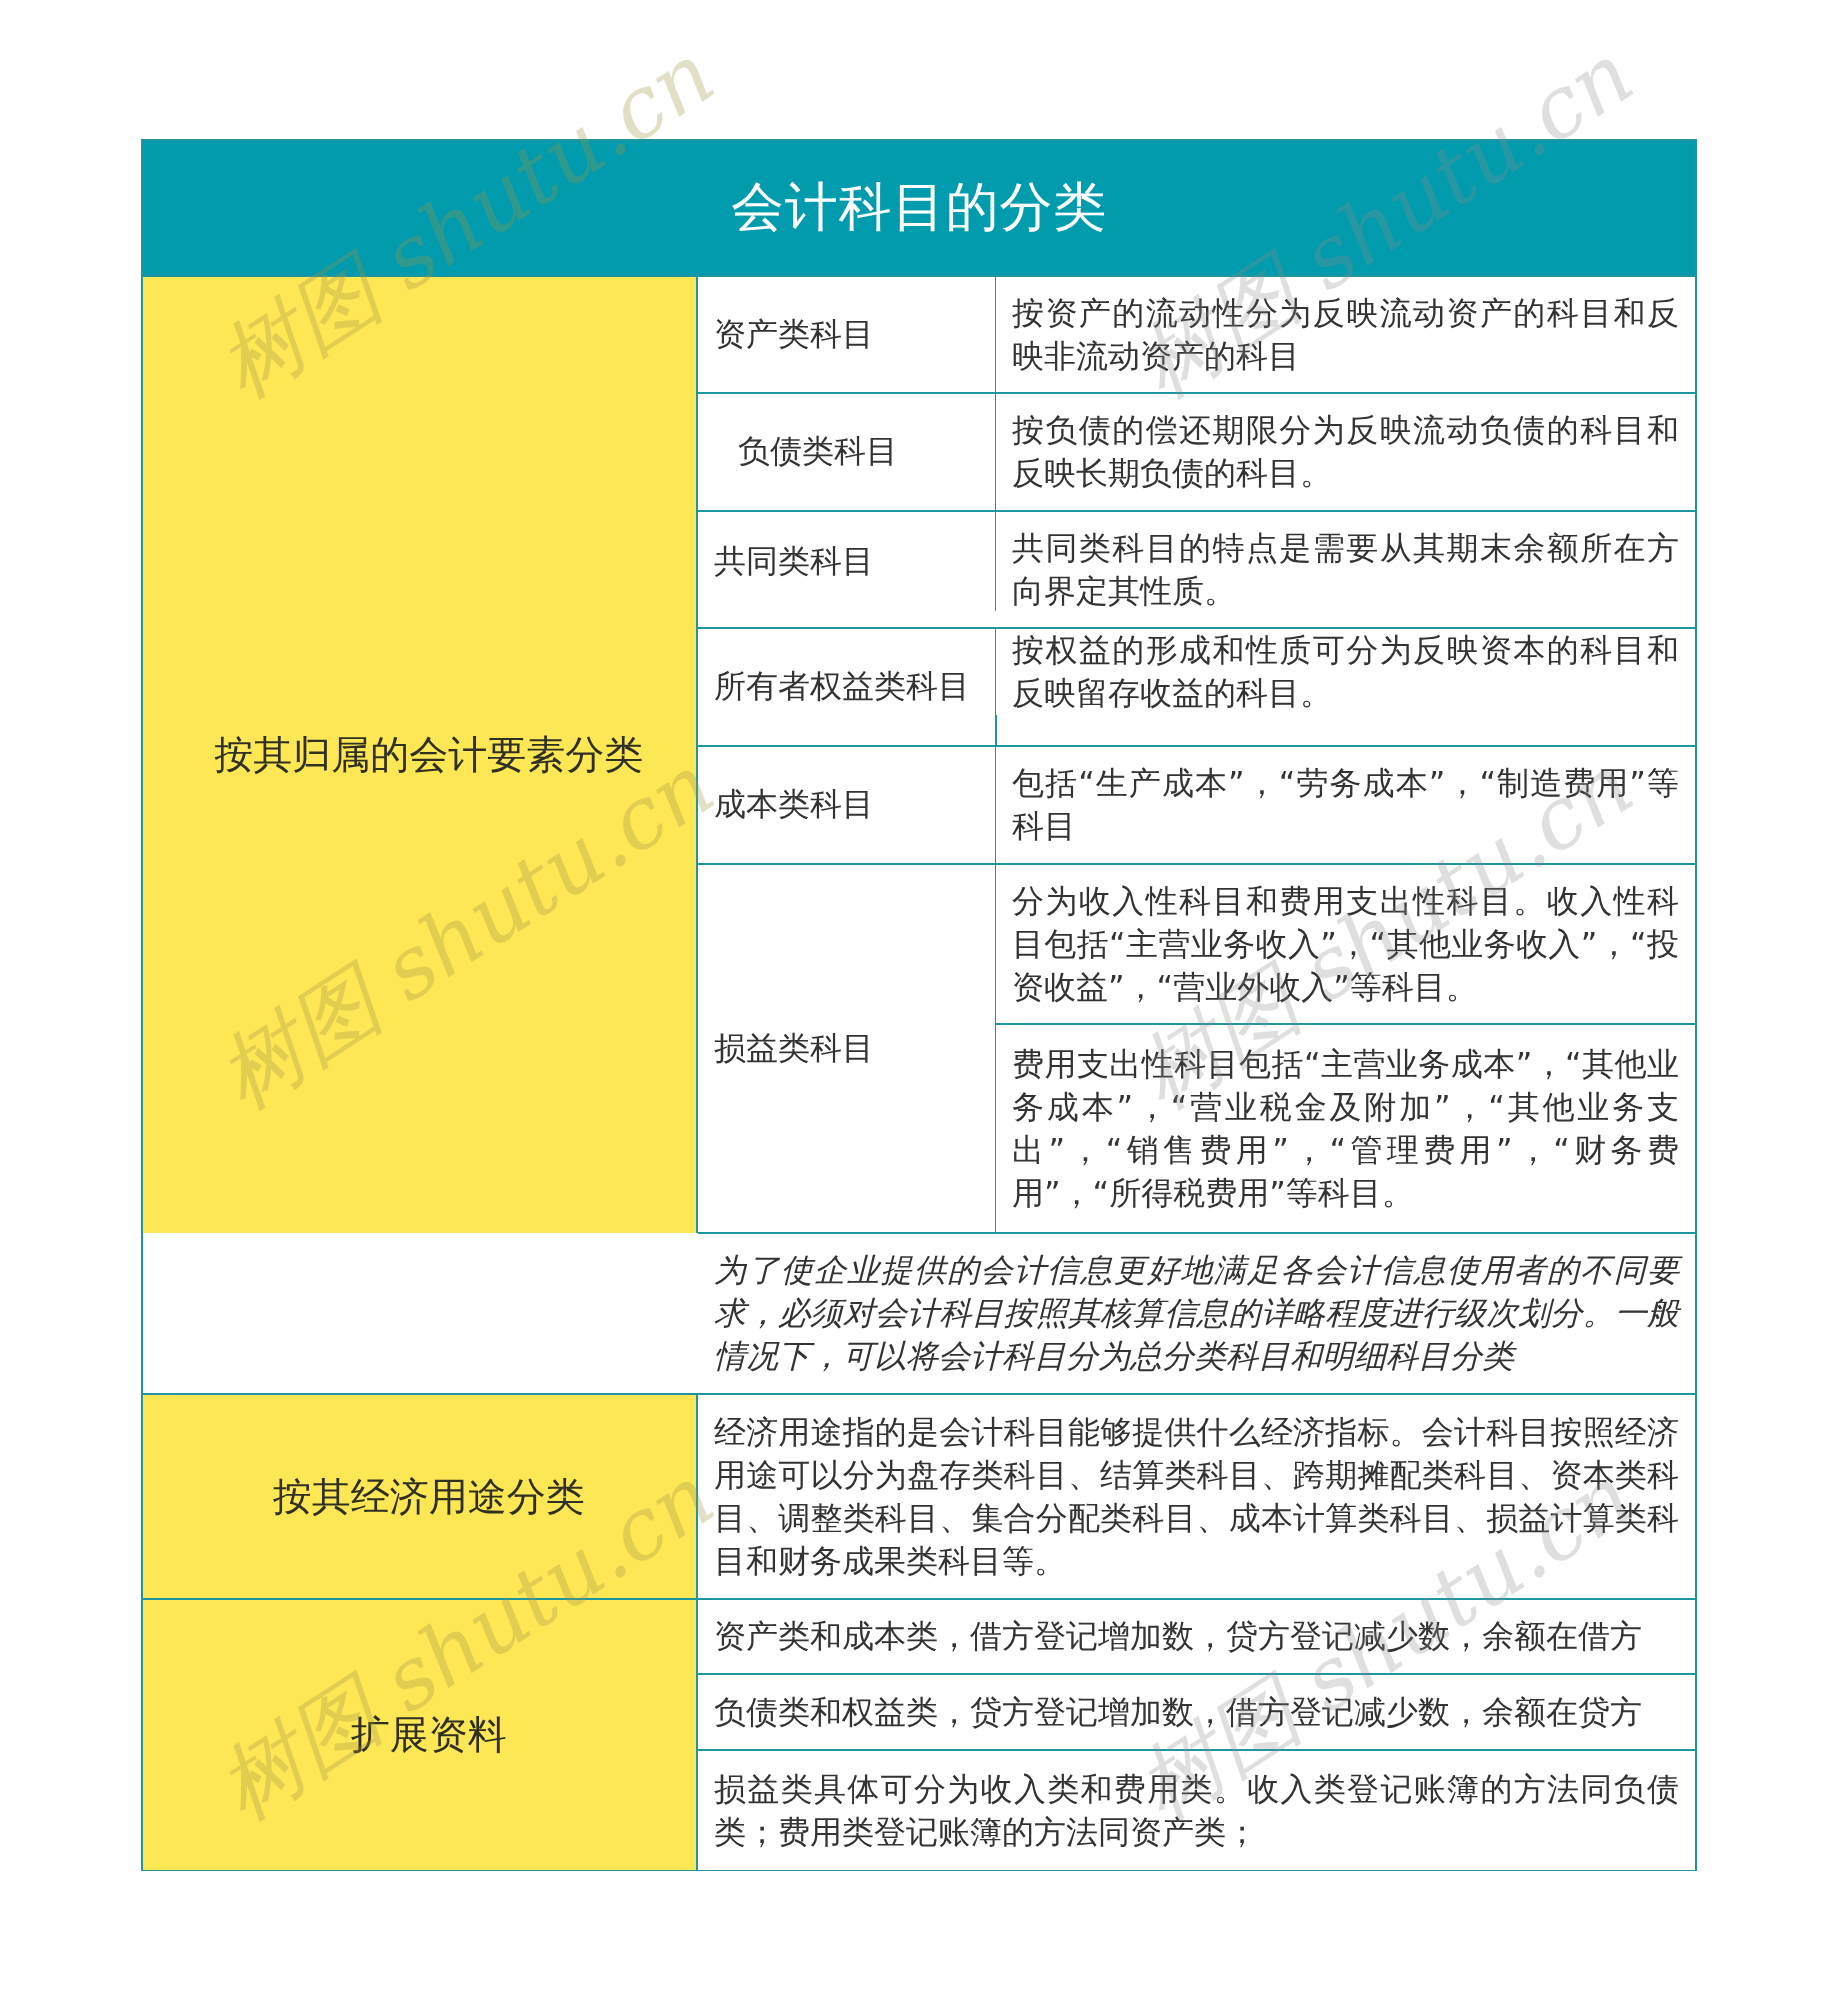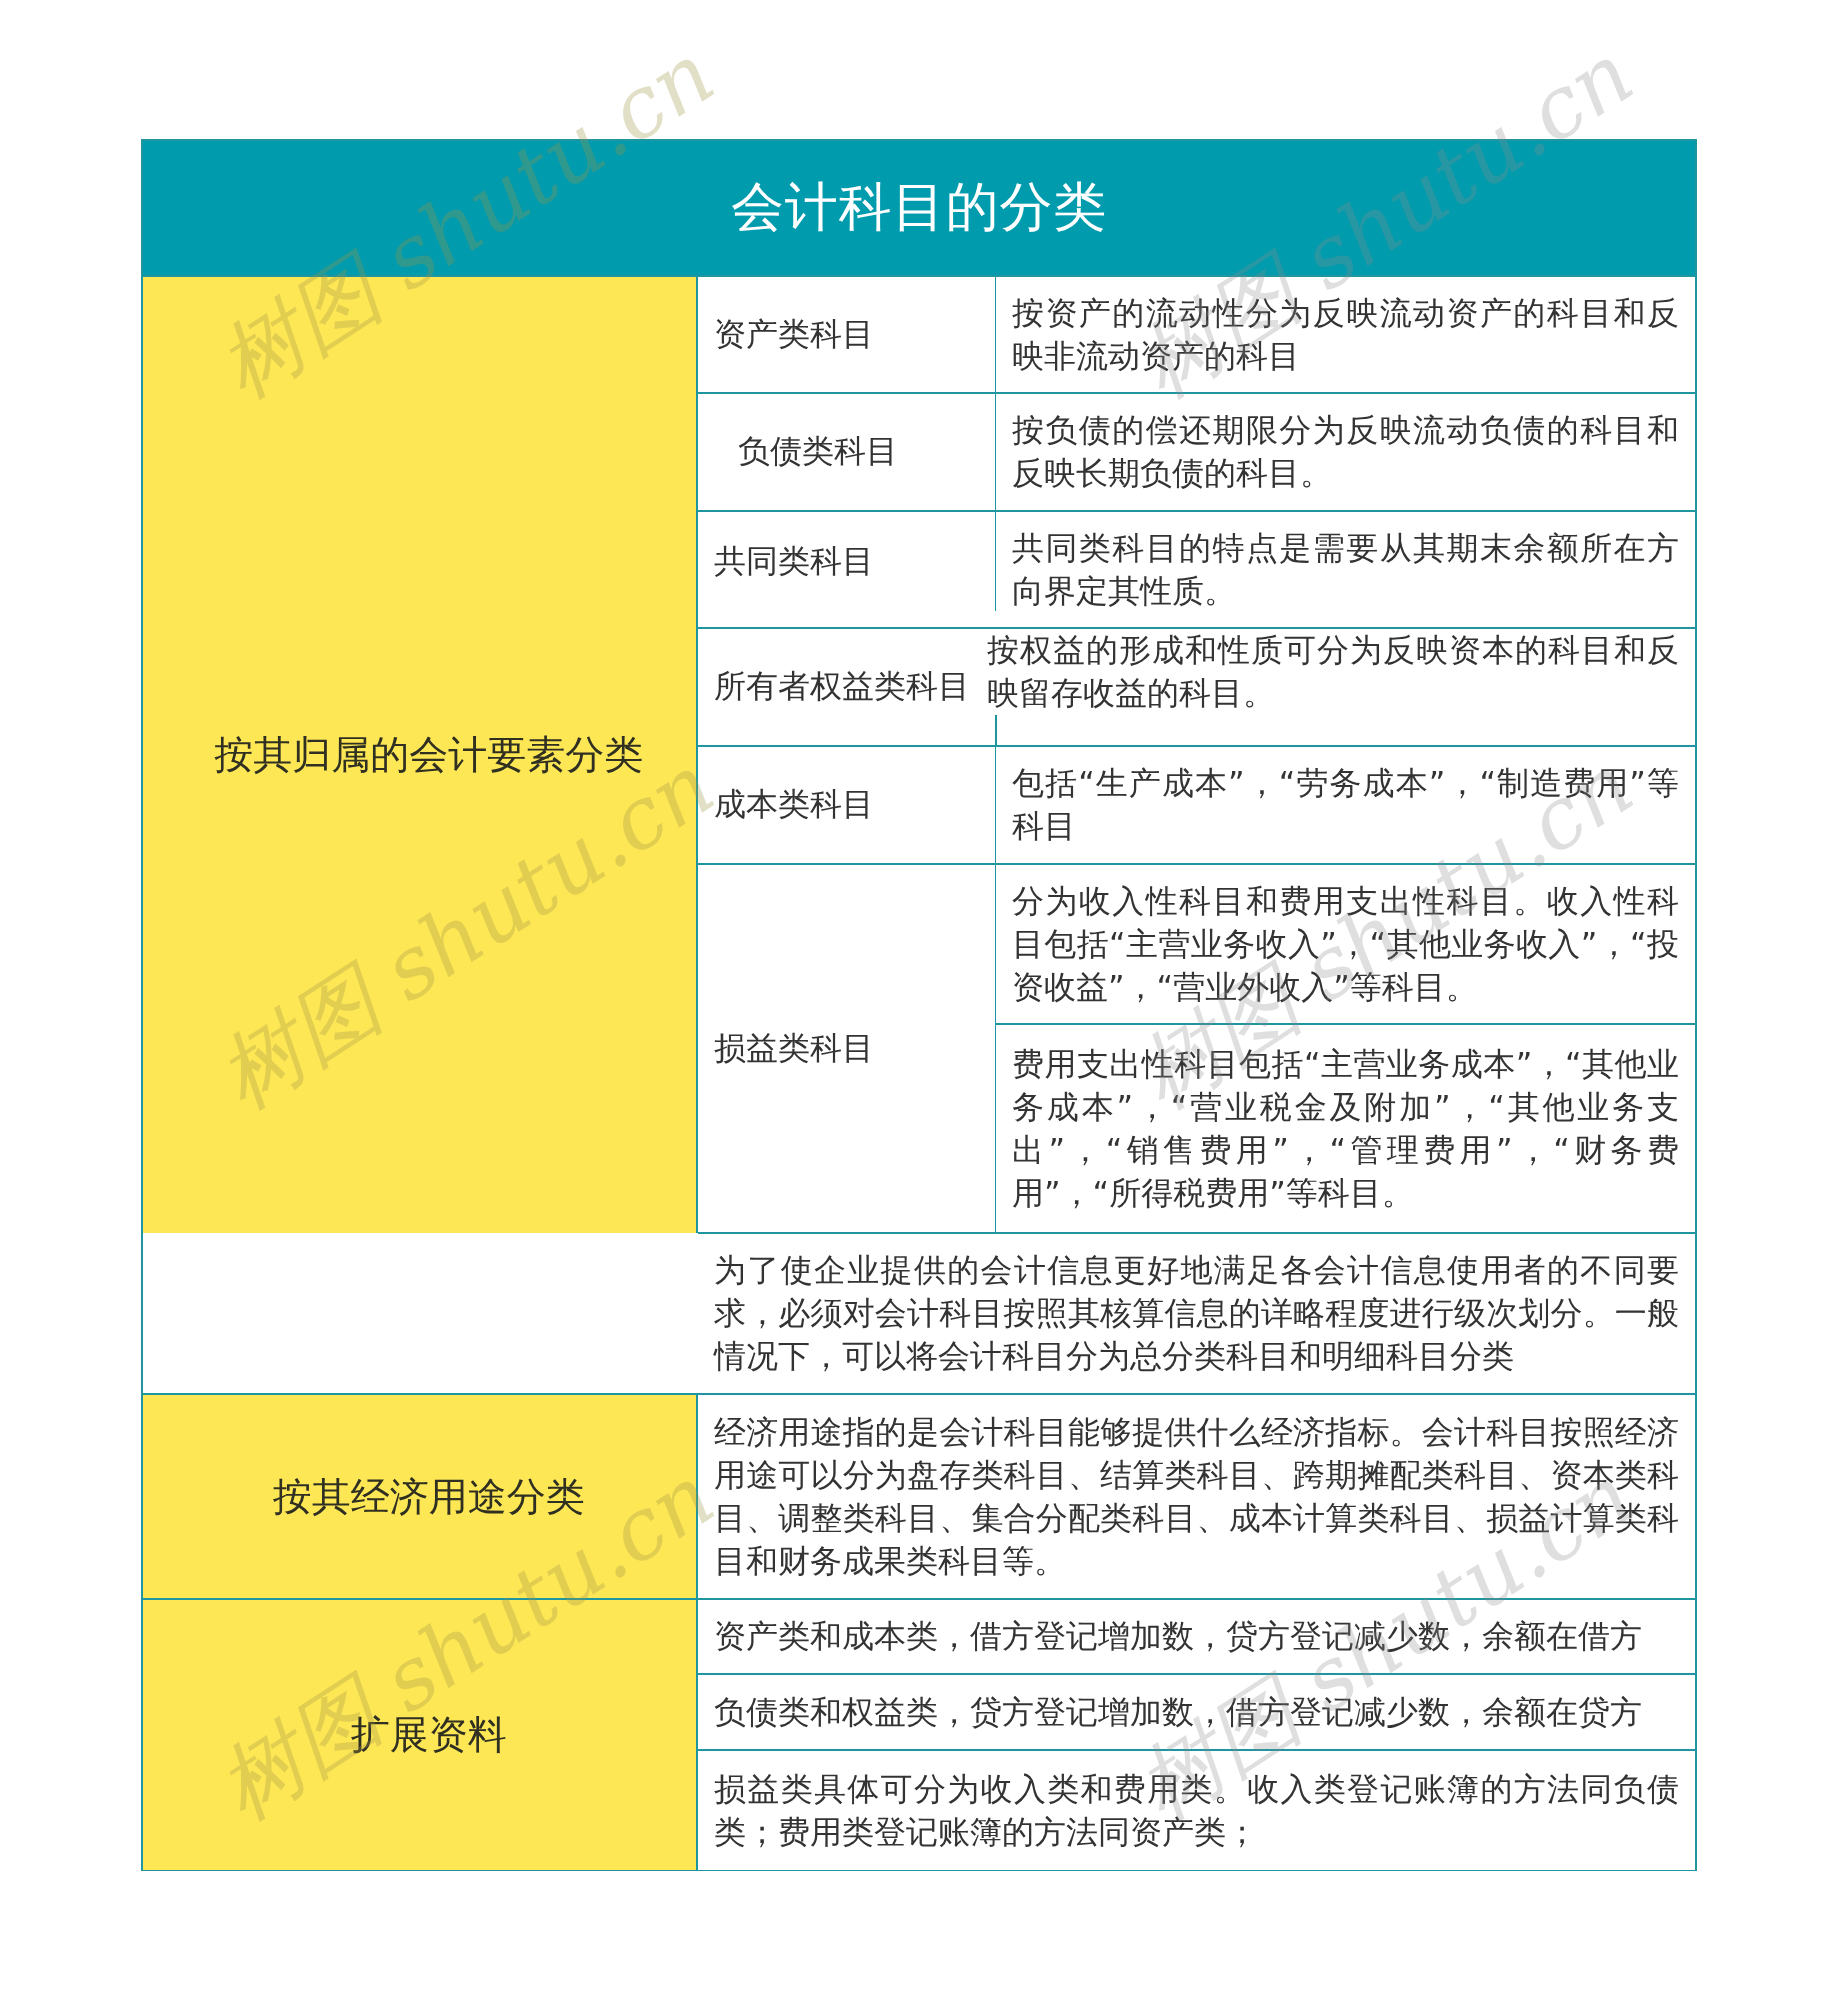--- a/index.html
+++ b/index.html
@@ -55,42 +55,42 @@
   <div class="cell sub" style="left:555px;width:299px;top:369px;height:101px;text-align:right;">
       <span>共同类科目</span>
     </div>
   <div class="cell desc" style="left:853px;right:0;top:369px;height:117px;">
       <span>共同类科目的特点是需要从其期末余额所在方向界定其性质。</span>
     </div>
 
   <div class="cell sub" style="left:555px;width:299px;top:486px;height:118px;">
       <span>所有者权益类科目</span>
     </div>
-  <div class="cell desc" style="left:828px;right:0;top:486px;height:88px;">
+  <div class="cell desc" style="left:853px;right:0;top:486px;height:88px;">
       <span>按权益的形成和性质可分为反映资本的科目和反映留存收益的科目。</span>
     </div>
 
   <div class="cell sub" style="left:555px;width:299px;top:604px;height:118px;">
       <span>成本类科目</span>
     </div>
   <div class="cell desc" style="left:853px;right:0;top:604px;height:118px;">
       <span>包括“生产成本”，“劳务成本”，“制造费用”等科目</span>
     </div>
 
   <div class="cell sub" style="left:555px;width:299px;top:722px;height:369px;">
       <span>损益类科目</span>
     </div>
   <div class="cell desc" style="left:853px;right:0;top:722px;height:160px;">
       <span>分为收入性科目和费用支出性科目。收入性科目包括“主营业务收入”，“其他业务收入”，“投资收益”，“营业外收入”等科目。</span>
     </div>
   <div class="cell desc" style="left:853px;right:0;top:882px;height:209px;">
       <span>费用支出性科目包括“主营业务成本”，“其他业务成本”，“营业税金及附加”，“其他业务支出”，“销售费用”，“管理费用”，“财务费用”，“所得税费用”等科目。</span>
     </div>
 
-  <div class="cell desc" style="left:555px;right:0;top:1091px;height:161px;">
+  <div class="cell desc" style="left:555px;right:0;top:1091px;height:161px;font-style:italic;">
       <span>为了使企业提供的会计信息更好地满足各会计信息使用者的不同要求，必须对会计科目按照其核算信息的详略程度进行级次划分。一般情况下，可以将会计科目分为总分类科目和明细科目分类</span>
     </div>
 
   <div class="cat" style="top:1252px;height:205px;">
     <span>按其经济用途分类</span>
   </div>
   <div class="cell desc" style="left:555px;right:0;top:1252px;height:205px;">
       <span>经济用途指的是会计科目能够提供什么经济指标。会计科目按照经济用途可以分为盘存类科目、结算类科目、跨期摊配类科目、资本类科目、调整类科目、集合分配类科目、成本计算类科目、损益计算类科目和财务成果类科目等。</span>
     </div>
 

